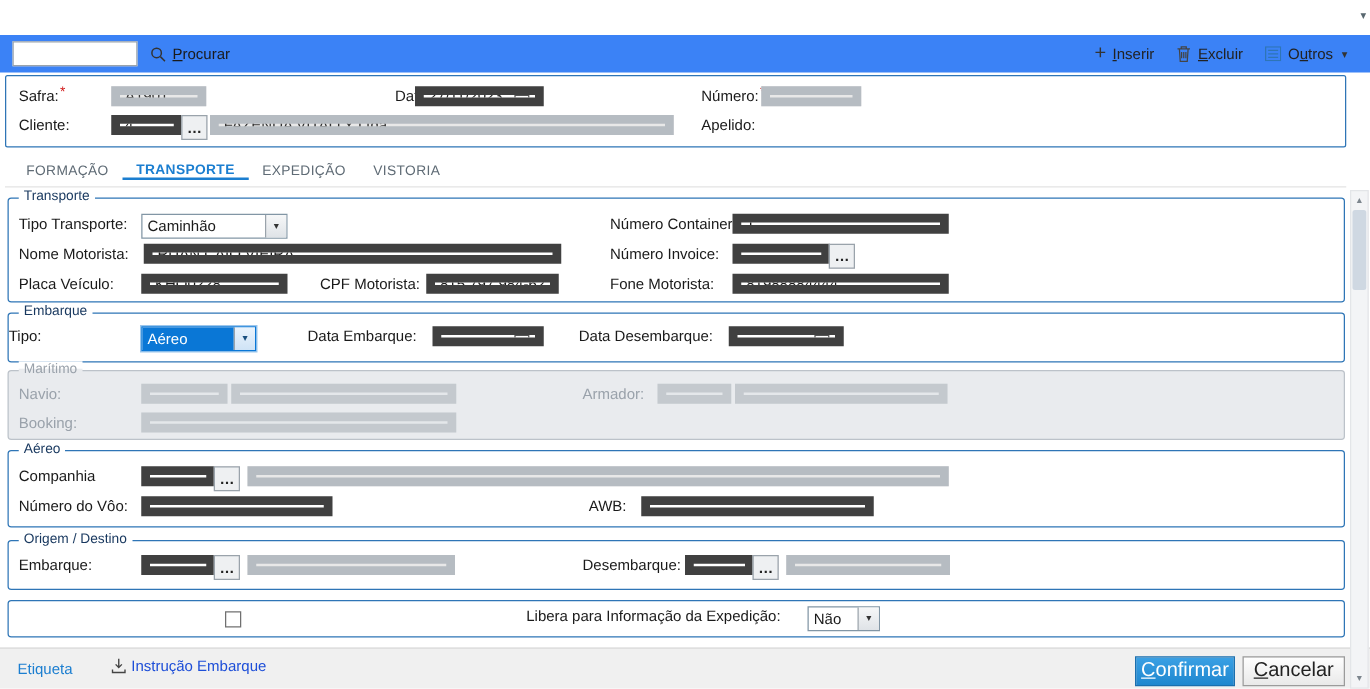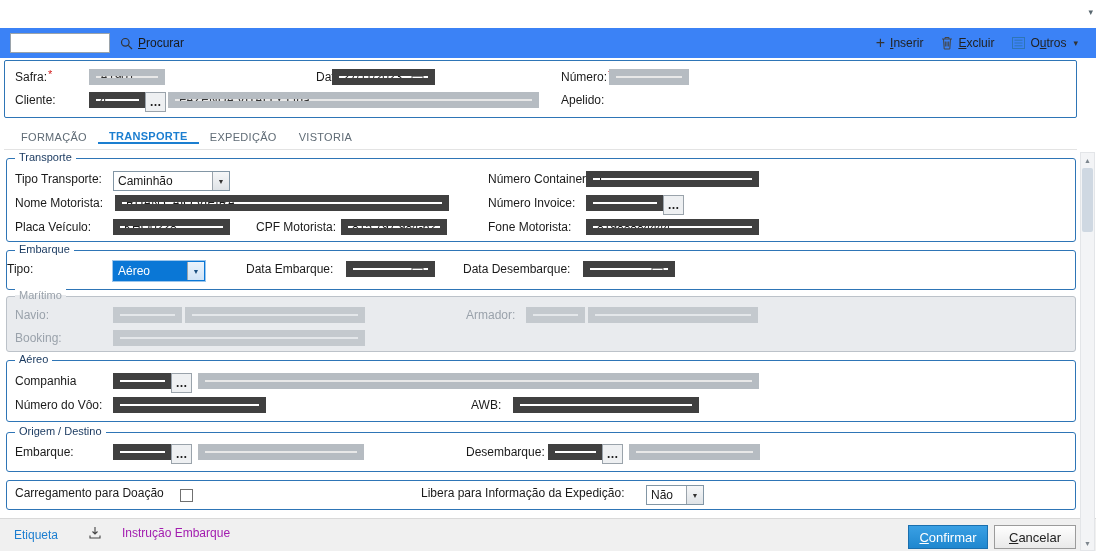--- a/index.html
+++ b/index.html
@@ -52,22 +52,22 @@
   .group-legend{position:absolute;top:-8px;left:8px;background:#fff;padding:0 4px;font-size:11px;color:#17375e;white-space:nowrap}
   .group.dis-group{border-color:#bcc2c9;background:#e9ebee}
   .group.dis-group .group-legend{color:#9aa2ab;background:linear-gradient(#ffffff 46%,#e9ebee 54%)}
   .group.dis-group .lbl{color:#9aa2ab}
 
   .checkbox{position:absolute;width:13px;height:13px;background:#fff;border:1px solid #707070;cursor:default}
 
   
   .footerbar{position:absolute;left:0;top:518px;width:100%;height:33px;background:#f0f0f0;border-top:1px solid #d9d9d9}
   .link{position:absolute;left:14px;top:9px;color:#1b7ed0;cursor:default}
-  .instrucao{position:absolute;left:88px;top:7px;display:flex;gap:20px;color:#a21caf;cursor:default}
-  .btn{position:absolute;top:6px;height:24px;display:flex;align-items:center;justify-content:center;font-size:13px;cursor:default}
+  .instrucao{position:absolute;left:88px;top:7px;display:flex;gap:3px;color:#1d4ed8;cursor:default}
+  .btn{position:absolute;top:6px;height:24px;display:flex;align-items:center;justify-content:center;font-size:16px;cursor:default}
   .btn-primary{left:908px;width:80px;background:linear-gradient(#3aa0e4,#1f87cf);border:1px solid #1a6fae;color:#fff}
   .btn-secondary{left:994px;width:82px;background:linear-gradient(#fefefe,#e9e9e9);border:1px solid #9b9b9b;color:#222}
 
   
   .scrollbar{position:absolute;left:1080px;top:152px;width:15px;height:399px;background:#f3f4f6;border:1px solid #e3e5e8}
   .sb-btn{position:absolute;left:0;width:13px;height:14px;display:flex;align-items:center;justify-content:center;font-size:7px;color:#7d868e;cursor:default}
   .sb-up{top:0}
   .sb-down{bottom:0}
   .sb-thumb{position:absolute;left:1px;top:15px;width:11px;height:64px;background:#cfd8e2;border-radius:2px;cursor:default}
 </style>
@@ -294,21 +294,20 @@
     <div class="fld" style="left:541px;top:11px;width:55px">
         <span></span>
       </div>
     <div class="dots" style="left:595px;top:11px">…</div>
     <div class="fld ro" style="left:622px;top:11px;width:131px">
         <span></span>
       </div>
   </div>
 
   <div class="group" style="top:480px;height:30px">
-    <span class="lbl" style="left:8px;top:5px">Carregamento para Doação</span>
     <span class="checkbox" style="left:173px;top:8px"></span>
     <span class="lbl" style="left:414px;top:5px">Libera para Informação da Expedição:</span>
     <div class="dd" style="left:639px;top:4px;width:58px">
       <span class="dd-text">Não</span>
       <span class="dd-btn">▼</span>
     </div>
   </div>
 
   <div class="footerbar">
     <span class="link">Etiqueta</span>

